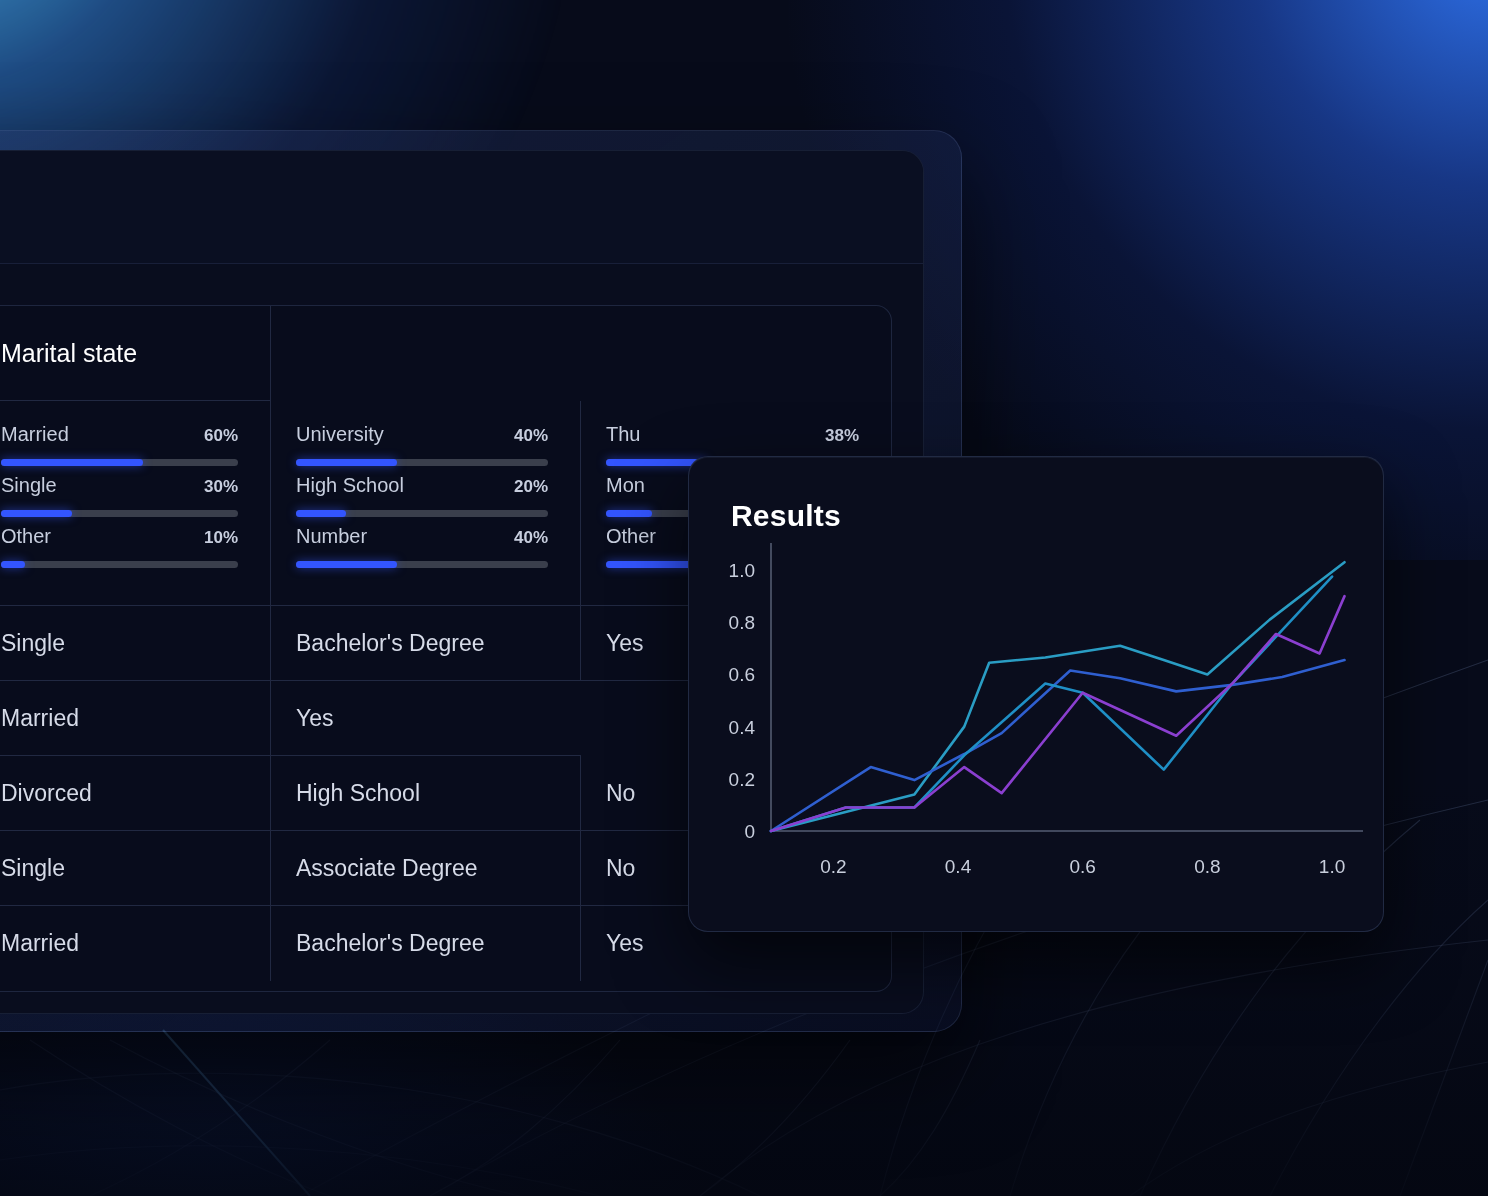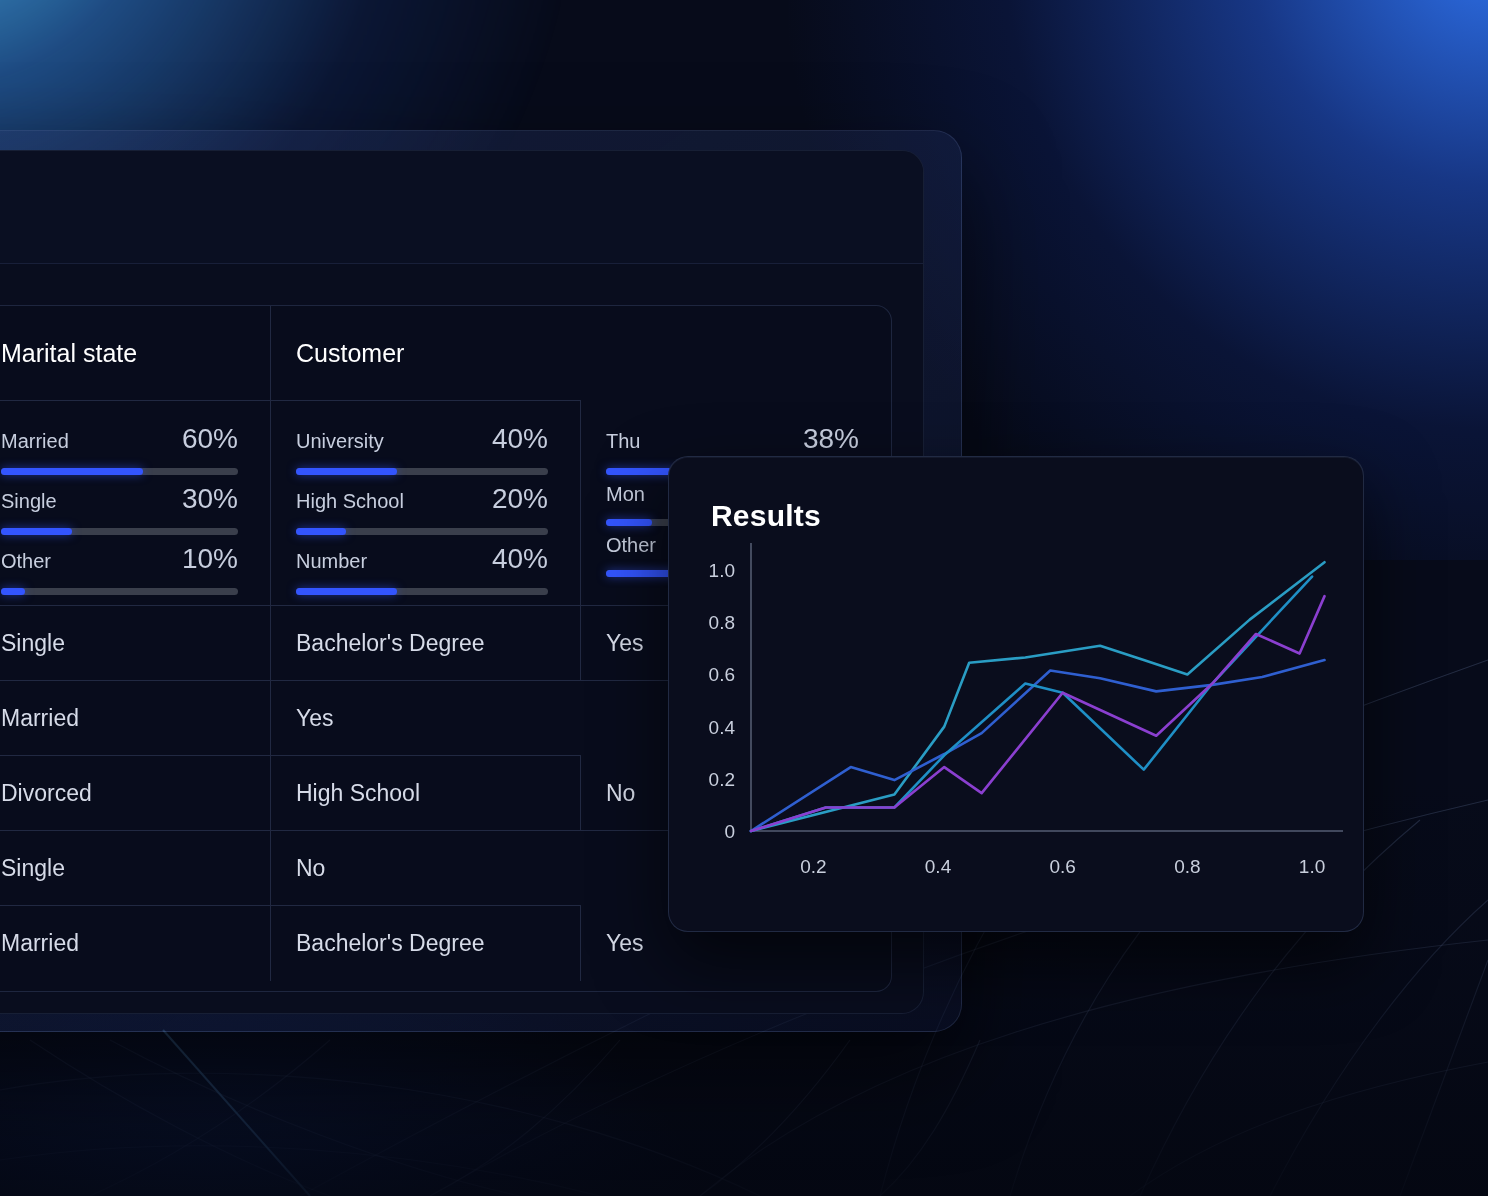--- a/index.html
+++ b/index.html
@@ -43,29 +43,29 @@
     border-bottom:1px solid rgba(122,146,205,.22);}
   .c1{width:400px;padding-left:130px;}
   .c2{width:310px;padding-left:25px;}
   .c3{width:310px;padding-left:25px;border-right:none;}
 
   .hdr{height:95px;display:flex;align-items:center;color:#ffffff;font-size:25px;font-weight:400;}
   .statcell{height:205px;padding-top:22px;}
   .stat{margin-bottom:8px;}
   .stat-top{display:flex;justify-content:space-between;align-items:baseline;
     padding-right:32px;color:#c7cede;font-size:20px;}
-  .stat-val{color:#c7cede;font-size:28px;}
+  .stat-val{color:#c7cede;font-size:17px;font-weight:bold;}
   .bar-track{margin-top:13px;margin-right:32px;height:7px;border-radius:4px;background:#3a3f4c;}
   .bar-fill{height:7px;border-radius:4px;background:#3355ff;
     box-shadow:0 0 10px rgba(52,88,255,.55);}
   .datacell{height:75px;display:flex;align-items:center;color:#d6dbe8;font-size:23px;}
   .t-row:last-child .t-cell{border-bottom:none;}
 
   
-  .results{position:absolute;left:668px;top:456px;width:694px;height:474px;
+  .results{position:absolute;left:688px;top:456px;width:694px;height:474px;
     border-radius:20px;background:#0a0d1d;
     border:1px solid rgba(120,145,205,.22);
     box-shadow:0 30px 70px rgba(0,0,0,.62), inset 0 1px 0 rgba(160,185,240,.07);}
   .results-title{position:absolute;left:42px;top:42px;color:#ffffff;font-size:30px;font-weight:700;letter-spacing:.2px;}
   .chart-area{position:absolute;left:0;top:0;width:694px;height:474px;}
 </style>
 </head>
 <body>
 
 <div id="stage">
@@ -112,23 +112,20 @@
   <div class="win-inner">
     <div class="win-inner-top"></div>
   </div>
 
   <div class="table-card">
 
     <div class="t-row">
       <div class="t-cell c1 hdr">
         <span>Marital state</span>
       </div>
-      <div class="t-cell c3 hdr">
-        <span>Customer</span>
-      </div>
     </div>
 
     <div class="t-row">
 
       <div class="t-cell c1 statcell">
         <div class="stat">
           <div class="stat-top">
             <span>Married</span>
             <span class="stat-val">60%</span>
           </div>
@@ -226,20 +223,21 @@
       <div class="t-cell c1 datacell">Married</div>
       <div class="t-cell c3 datacell">Yes</div>
     </div>
     <div class="t-row">
       <div class="t-cell c1 datacell">Divorced</div>
       <div class="t-cell c2 datacell">High School</div>
       <div class="t-cell c3 datacell">No</div>
     </div>
     <div class="t-row">
       <div class="t-cell c1 datacell">Single</div>
+      <div class="t-cell c2 datacell">Associate Degree</div>
       <div class="t-cell c3 datacell">No</div>
     </div>
     <div class="t-row">
       <div class="t-cell c1 datacell">Married</div>
       <div class="t-cell c2 datacell">Bachelor's Degree</div>
       <div class="t-cell c3 datacell">Yes</div>
     </div>
   </div>
 
   <div class="results">

